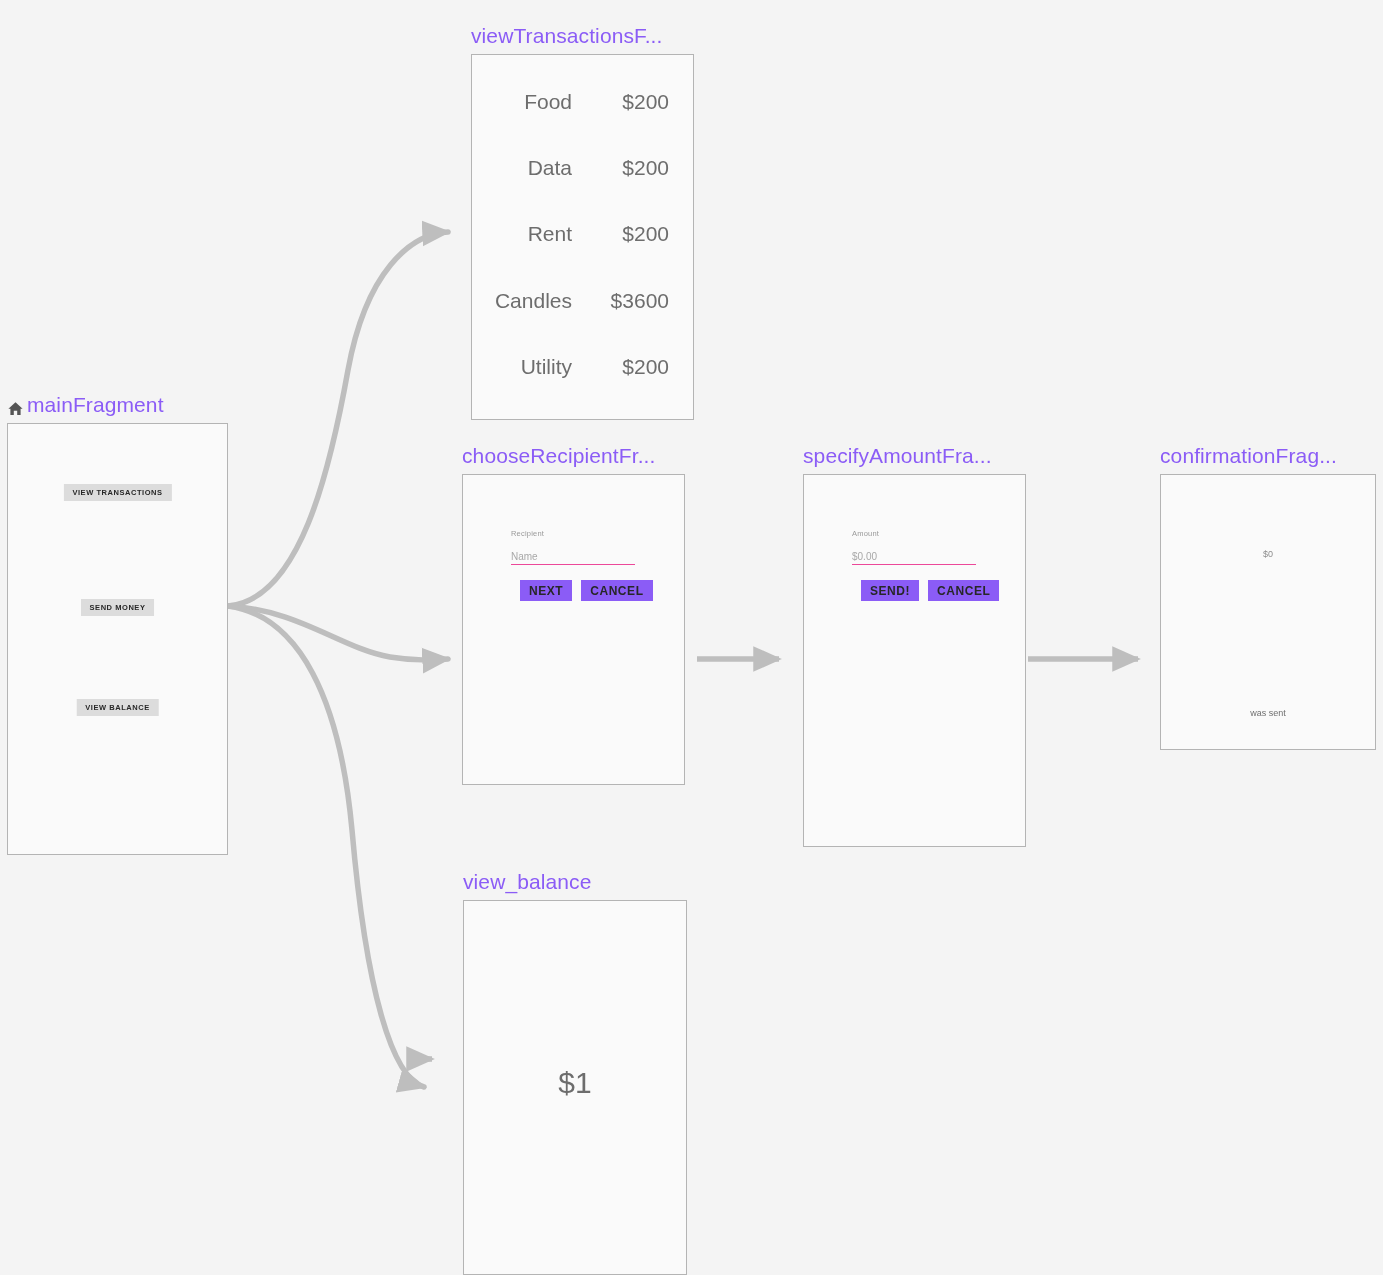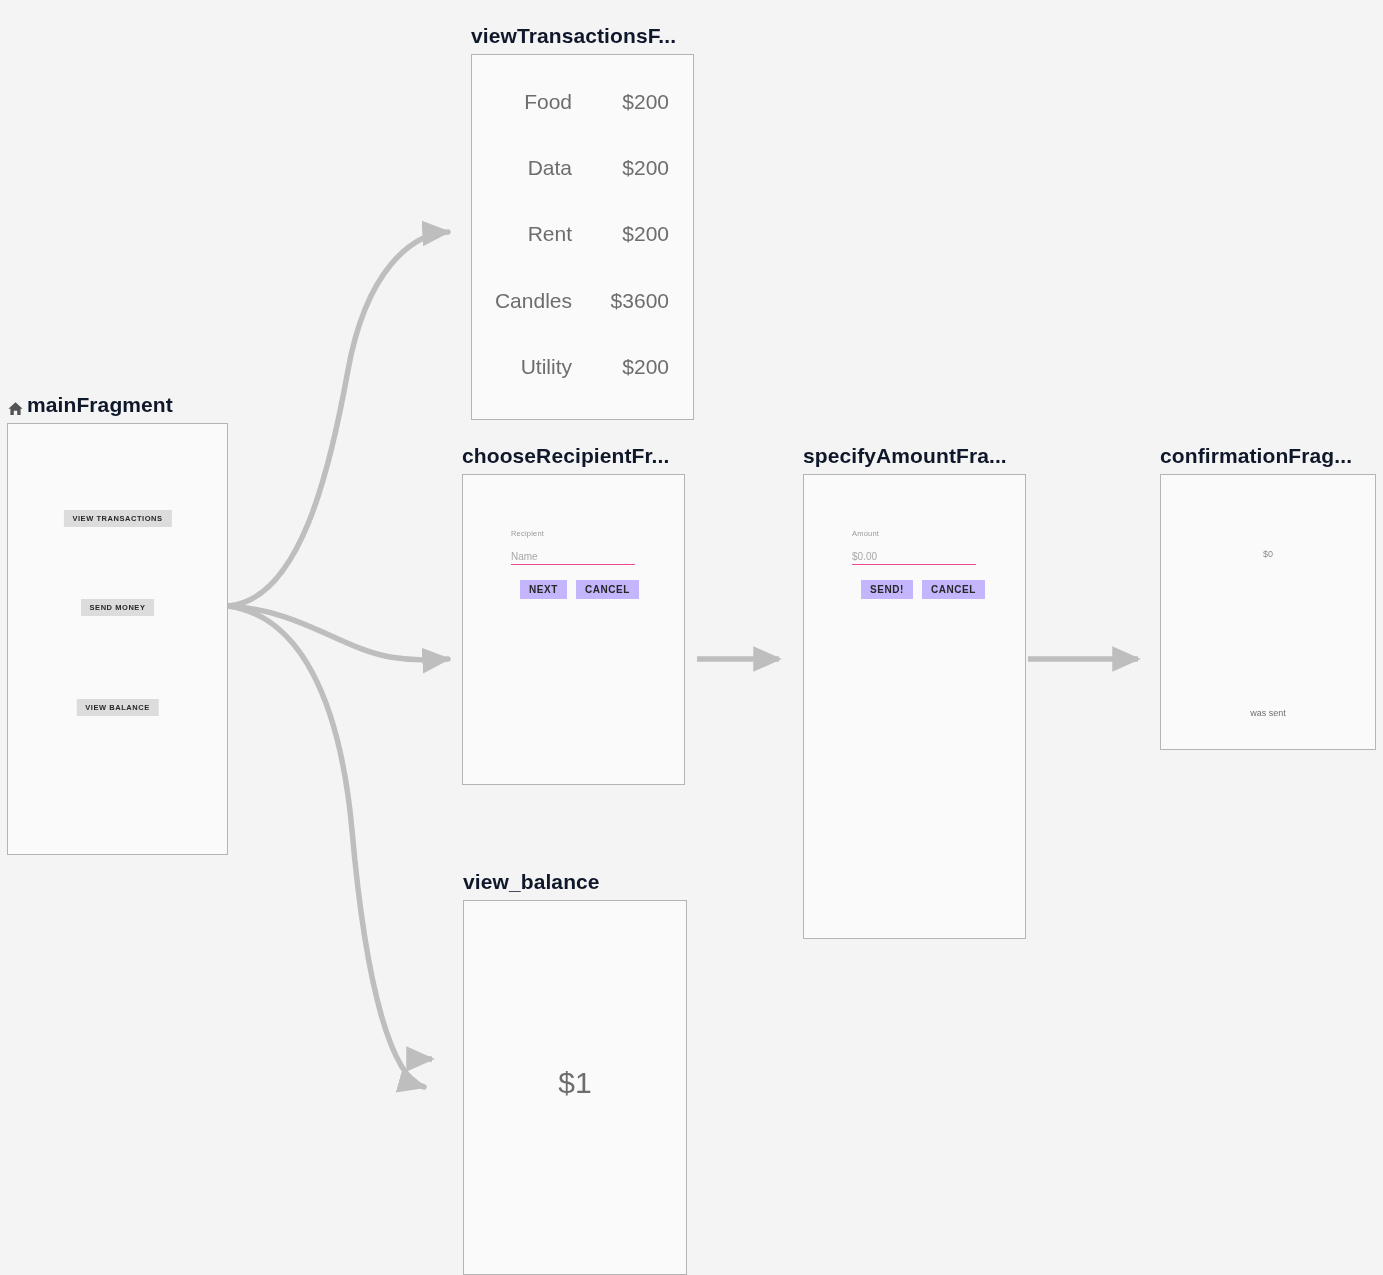--- a/index.html
+++ b/index.html
@@ -26,23 +26,23 @@
   
   .node {
     position: absolute;
   }
   .node-title {
     position: absolute;
     left: 0;
     bottom: 100%;
     margin-bottom: 6px;
     white-space: nowrap;
-    color: #0f172a;
+    color: #8b5cf6;
     font-size: 21px;
-    font-weight: 700;
+    font-weight: 400;
     letter-spacing: .1px;
     display: flex;
     align-items: center;
     gap: 3px;
   }
   .home-icon {
     display: inline-block;
     width: 17px;
     height: 17px;
     position: relative;
@@ -116,23 +116,23 @@
     width: 124px;
     line-height: 1.1;
   }
   .form-actions {
     display: flex;
     gap: 9px;
     margin-top: 15px;
     padding-left: 9px;
   }
   .form-btn {
-    background: #c4b5fd;
+    background: #8b5cf6;
     color: #272727;
-    font-size: 10px;
+    font-size: 12px;
     font-weight: 700;
     letter-spacing: .55px;
     padding: 5px 9px 4px 9px;
     white-space: nowrap;
     line-height: 1;
   }
 
   
   .conf-amount {
     position: absolute;
@@ -193,21 +193,21 @@
     <div class="node-title">
       <span class="home-icon">
         <svg viewBox="0 0 24 24" width="17" height="17" aria-hidden="true">
           <path d="M12 3 L22 12.2 L19.2 12.2 L19.2 21 L14.4 21 L14.4 15 L9.6 15 L9.6 21 L4.8 21 L4.8 12.2 L2 12.2 Z" fill="#545454"></path>
         </svg>
       </span>
       <span>mainFragment</span>
     </div>
     <div class="node-frame"></div>
 
-    <div class="mf-btn" style="top:87px;">VIEW TRANSACTIONS</div>
+    <div class="mf-btn" style="top:61px;">VIEW TRANSACTIONS</div>
     <div class="mf-btn" style="top:176px;">SEND MONEY</div>
     <div class="mf-btn" style="top:276px;">VIEW BALANCE</div>
   </div>
 
   <div class="node" style="left:471px; top:54px; width:223px; height:366px;">
     <div class="node-title">viewTransactionsF...</div>
     <div class="node-frame"></div>
 
     <div class="tx-row" style="top:50px;">
       <span class="tx-label">Food</span>
@@ -238,21 +238,21 @@
     <div class="form">
       <div class="form-label">Recipient</div>
       <div class="form-input">Name</div>
       <div class="form-actions">
         <div class="form-btn">NEXT</div>
         <div class="form-btn">CANCEL</div>
       </div>
     </div>
   </div>
 
-  <div class="node" style="left:803px; top:474px; width:223px; height:465px;">
+  <div class="node" style="left:803px; top:474px; width:223px; height:373px;">
     <div class="node-title">specifyAmountFra...</div>
     <div class="node-frame"></div>
 
     <div class="form">
       <div class="form-label">Amount</div>
       <div class="form-input">$0.00</div>
       <div class="form-actions">
         <div class="form-btn">SEND!</div>
         <div class="form-btn">CANCEL</div>
       </div>

